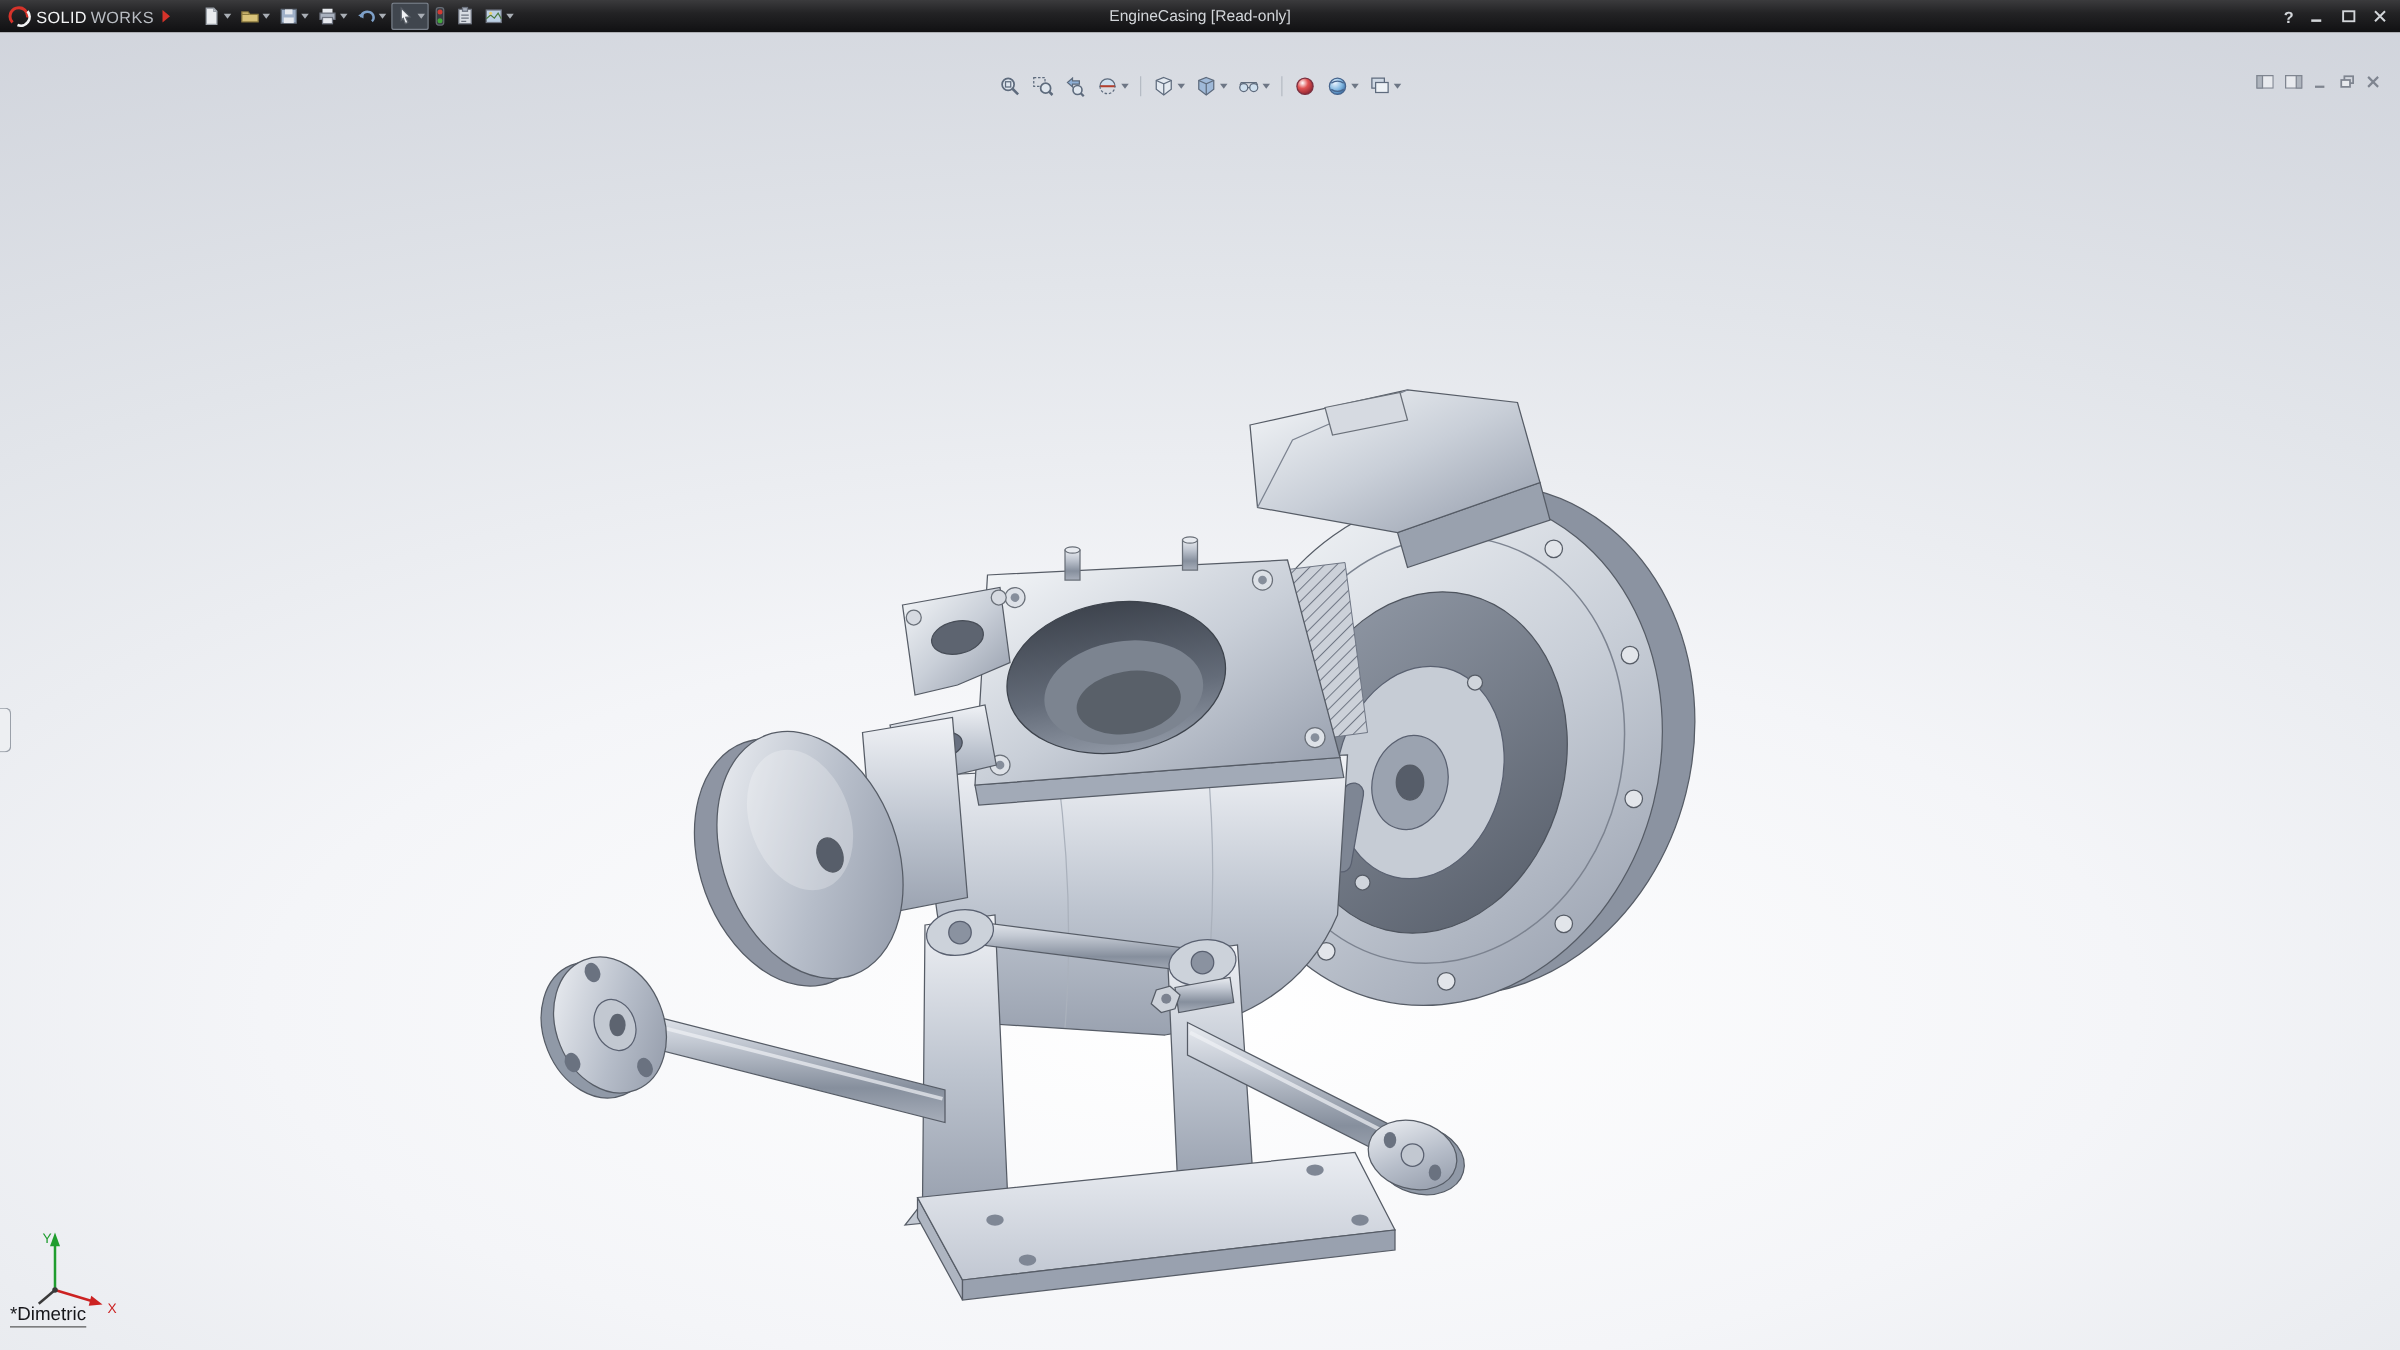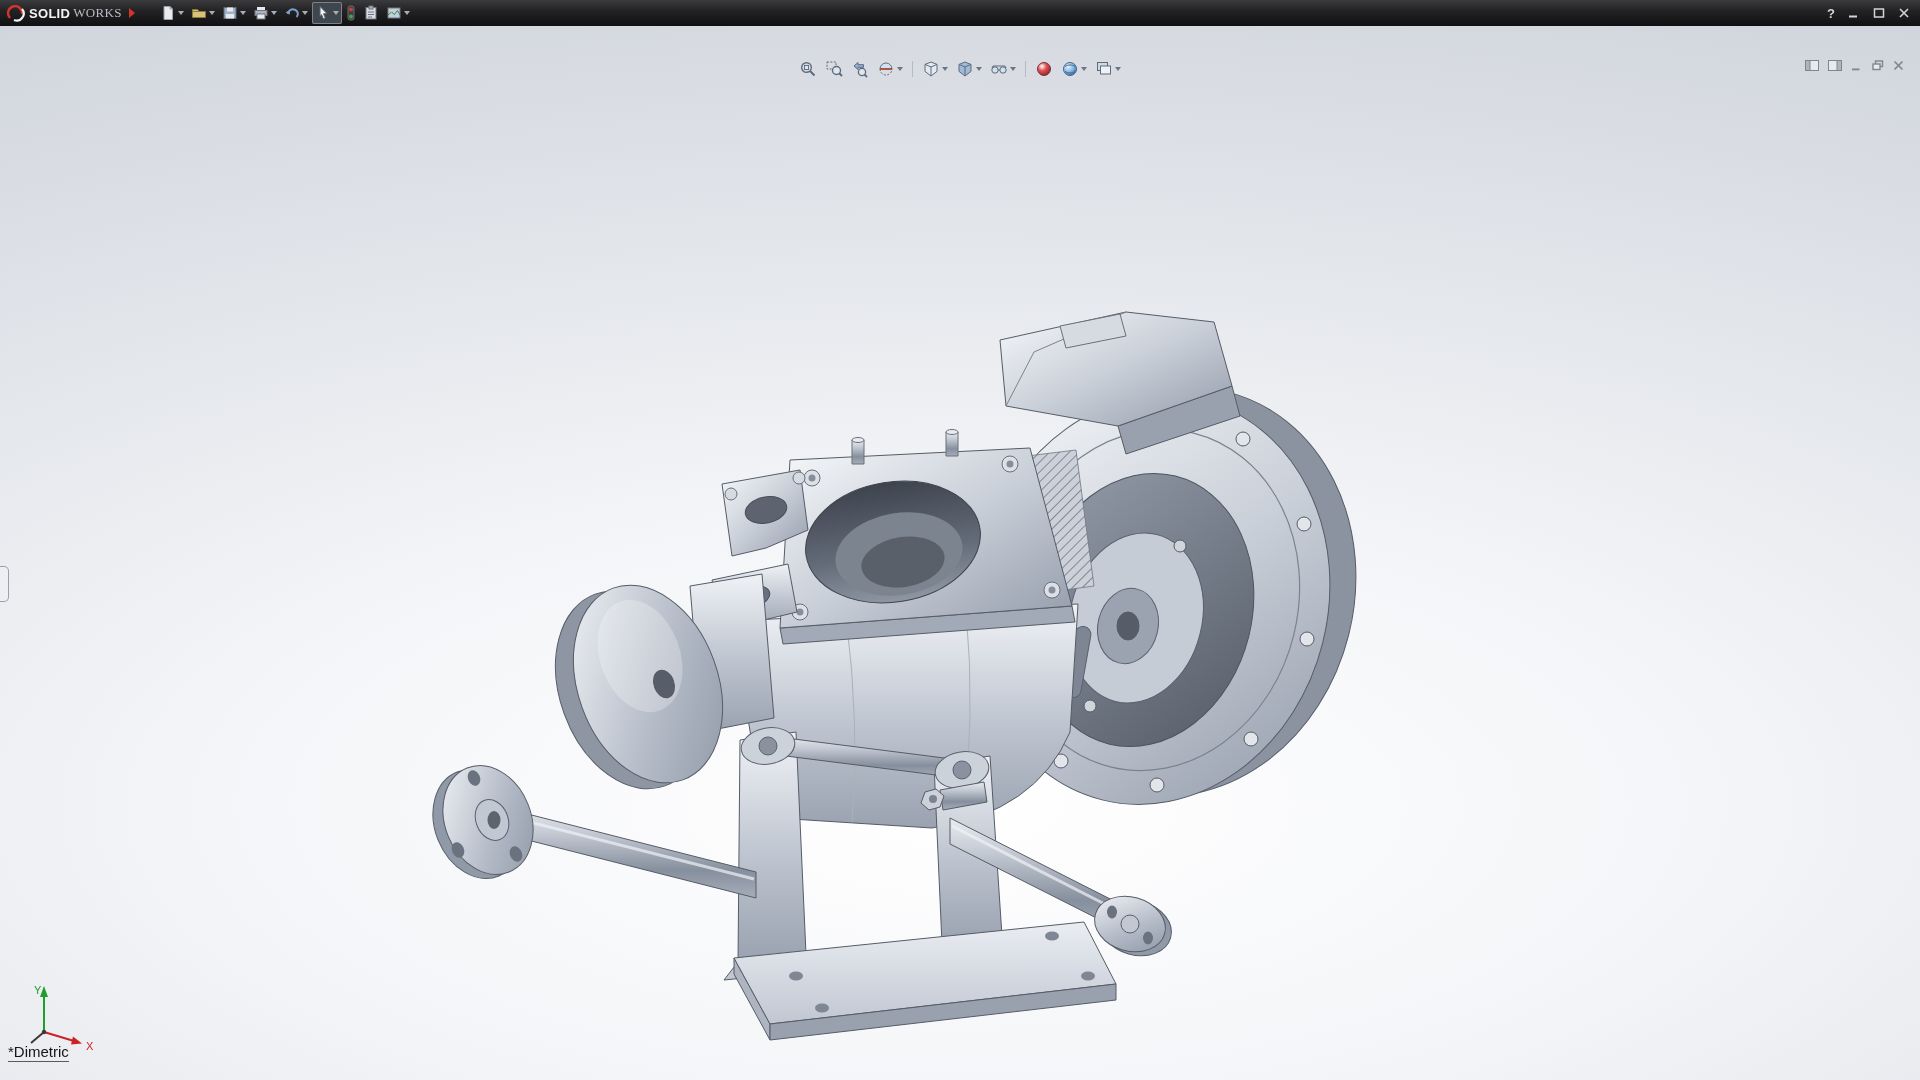--- a/index.html
+++ b/index.html
@@ -1,22 +1,22 @@
 <!DOCTYPE html>
 <html><head>
 <meta charset="utf-8">
 <style>
   * { box-sizing: border-box; margin: 0; padding: 0; }
   html, body { width: 1920px; height: 1080px; overflow: hidden; font-family: "Liberation Sans", sans-serif; }
 
   
   .titlebar { position: relative; height: 26px; background: linear-gradient(180deg,#3b3b3d 0%,#232325 40%,#101012 100%); display: flex; align-items: center; padding: 0 6px; }
   .logo { display: flex; align-items: center; gap: 3px; }
-  .brand-bold { font-weight: 700; font-size: 13px; color: #f2f3f4; letter-spacing: .3px; }
-  .brand-light { font-weight: 400; font-size: 13px; color: #b9bdc3; letter-spacing: .3px; font-family: Liberation Serif, serif; }
+  .brand-bold { font-weight: 400; font-size: 13px; color: #f2f3f4; letter-spacing: .3px; }
+  .brand-light { font-weight: 400; font-size: 13px; color: #b9bdc3; letter-spacing: .3px; }
   .menu-arrow { width: 0; height: 0; border-top: 5px solid transparent; border-bottom: 5px solid transparent; border-left: 6px solid #d6332a; margin-left: 7px; }
   .tb { display: flex; align-items: center; margin-left: 22px; gap: 1px; }
   .tb-btn { display: flex; align-items: center; gap: 2px; height: 22px; padding: 2px 3px; border-radius: 2px; }
   .tb-btn.active { background: #40464e; box-shadow: inset 0 0 0 1px #7b828c; }
   .caret { width: 0; height: 0; border-left: 3px solid transparent; border-right: 3px solid transparent; border-top: 4px solid #a9aeb5; }
   .doc-title { position: absolute; left: 0; right: 0; text-align: center; font-size: 12.5px; color: #d2d5d9; pointer-events: none; }
   .win-controls { margin-left: auto; display: flex; align-items: center; gap: 13px; padding-right: 4px; z-index: 2; }
   .help-glyph { font-size: 13px; font-weight: 700; color: #d2d5d9; }
 
   
@@ -113,20 +113,21 @@
     <div class="tb-btn">
       <svg width="16" height="16">
         <rect x="2" y="3" width="12" height="10" fill="#bcd0e4" stroke="#6e7480"></rect>
         <path d="M2 10l3.5-3 3 2.5 3-4 2.5 4.5" fill="none" stroke="#4d7a3f"></path>
         <circle cx="5.5" cy="5.5" r="1.2" fill="#e8d26a"></circle>
       </svg>
         <span class="caret"></span>
     </div>
   </div>
 
+  <div class="doc-title">EngineCasing [Read-only]</div>
 
   <div class="win-controls">
     <span class="help-glyph">?</span>
     <span class="dc-btn">
       <svg width="12" height="12">
           <rect x="1" y="8.5" width="8" height="2" fill="#d2d5d9"></rect>
         </svg>
     </span>
     <span class="dc-btn">
       <svg width="12" height="12">

